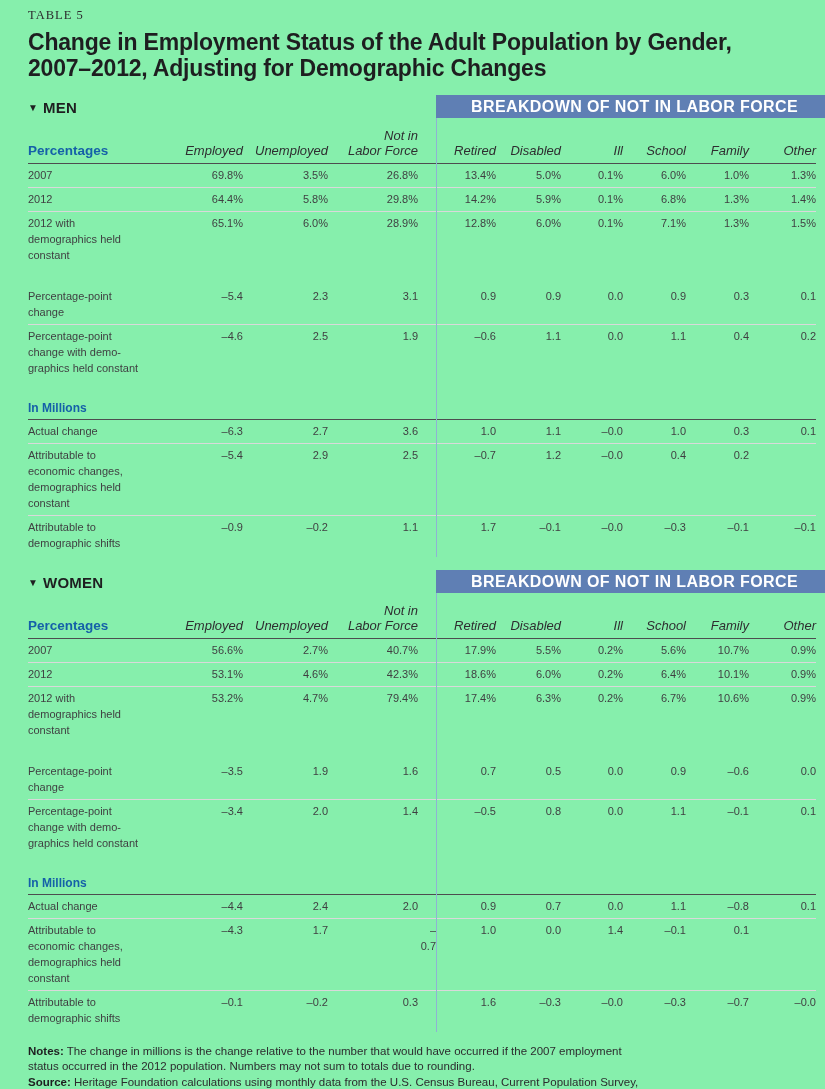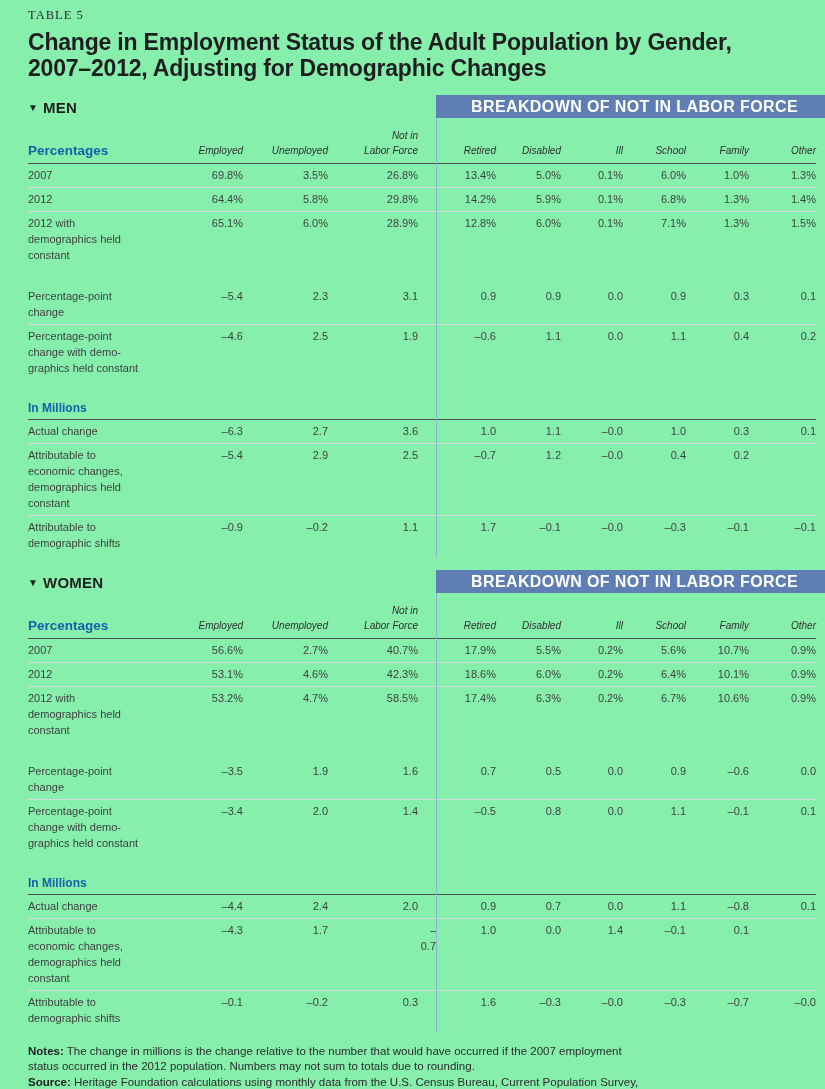--- a/index.html
+++ b/index.html
@@ -24,21 +24,21 @@
   .banner{
     position:absolute;left:408px;top:0;width:397px;height:23px;background:#5f7fb4;
     color:#fff;font-weight:bold;font-size:16px;letter-spacing:0.4px;
     text-align:center;line-height:23px;
   }
   .grid{
     display:grid;width:788px;
     grid-template-columns:150px 65px 85px 90px 18px 60px 65px 62px 63px 63px 67px;
   }
   .header-row{align-items:end;padding:4px 0 5px;border-bottom:1.5px solid #4d4d4f;min-height:36px;}
-  .h{font-style:italic;font-size:10px;color:#2e2e30;text-align:right;white-space:pre-line;line-height:15px;}
+  .h{font-style:italic;font-size:13px;color:#2e2e30;text-align:right;white-space:pre-line;line-height:15px;}
   .pct-label{color:#1560a8;font-weight:bold;font-size:13.5px;text-align:left;}
   .row{padding:3px 0 4px;font-size:11px;border-bottom:1px solid #d9d9da;}
   .row .label{text-align:left;white-space:pre-line;line-height:16px;padding-right:6px;color:#3f3f41;}
   .row .num{text-align:right;line-height:16px;color:#3f3f41;}
   .pct-rows .row:nth-child(3){border-bottom:none;padding-bottom:22px;}
   .pct-rows .row:nth-child(5){border-bottom:none;padding-bottom:12px;}
   .millions-row{border-bottom:1.5px solid #4d4d4f;padding:10px 0 3px;width:788px;}
   .millions-label{color:#1560a8;font-weight:bold;font-size:12px;}
   .millions-rows .row:last-child{border-bottom:none;padding-bottom:6px;}
   .footer{position:relative;margin-top:12px;width:805px;}
@@ -239,21 +239,21 @@
             <div class="num">6.4%</div>
             <div class="num">10.1%</div>
             <div class="num">0.9%</div>
           </div>
           <div class="grid row">
             <div class="label">2012 with
 demographics held
 constant</div>
             <div class="num">53.2%</div>
             <div class="num">4.7%</div>
-            <div class="num">58.5%</div>
+            <div class="num">79.4%</div>
             <div class="spacer"></div>
             <div class="num">17.4%</div>
             <div class="num">6.3%</div>
             <div class="num">0.2%</div>
             <div class="num">6.7%</div>
             <div class="num">10.6%</div>
             <div class="num">0.9%</div>
           </div>
           <div class="grid row">
             <div class="label">Percentage-point

